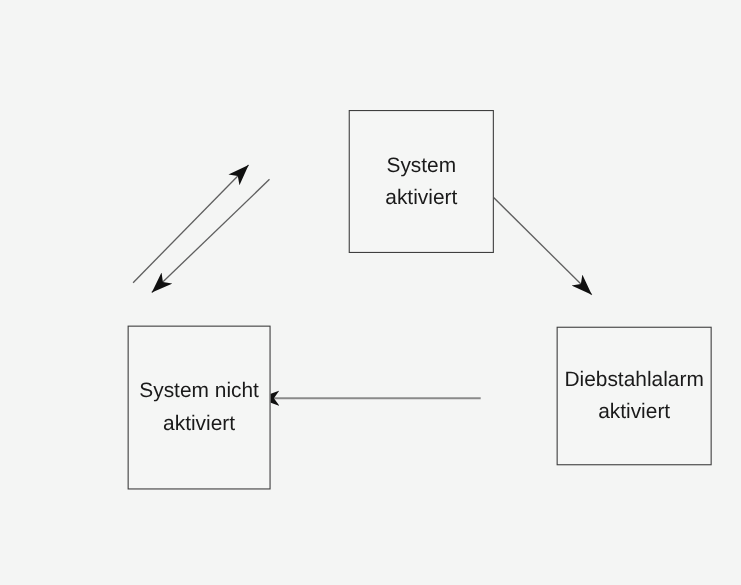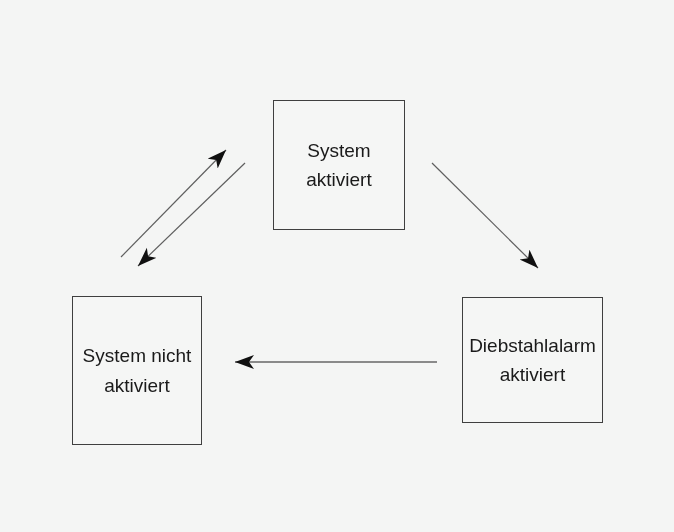--- a/index.html
+++ b/index.html
@@ -25,20 +25,21 @@
     border: 1px solid #3f3f3f;
     background: #f5f6f5;
     display: flex;
     align-items: center;
     justify-content: center;
     text-align: center;
     padding: 0 4px;
     font-size: 19px;
     line-height: 1.55;
     color: #1a1a1a;
+    margin-left: 44px;
   }
   .node-armed        { left: 273px; top: 100px; width: 132px; height: 130px; }
   .node-disarmed     { left: 72px;  top: 296px; width: 130px; height: 149px; }
   .node-theft-alarm  { left: 462px; top: 297px; width: 141px; height: 126px; }
 </style>
 </head>
 <body>
 
 <div class="canvas">
 

